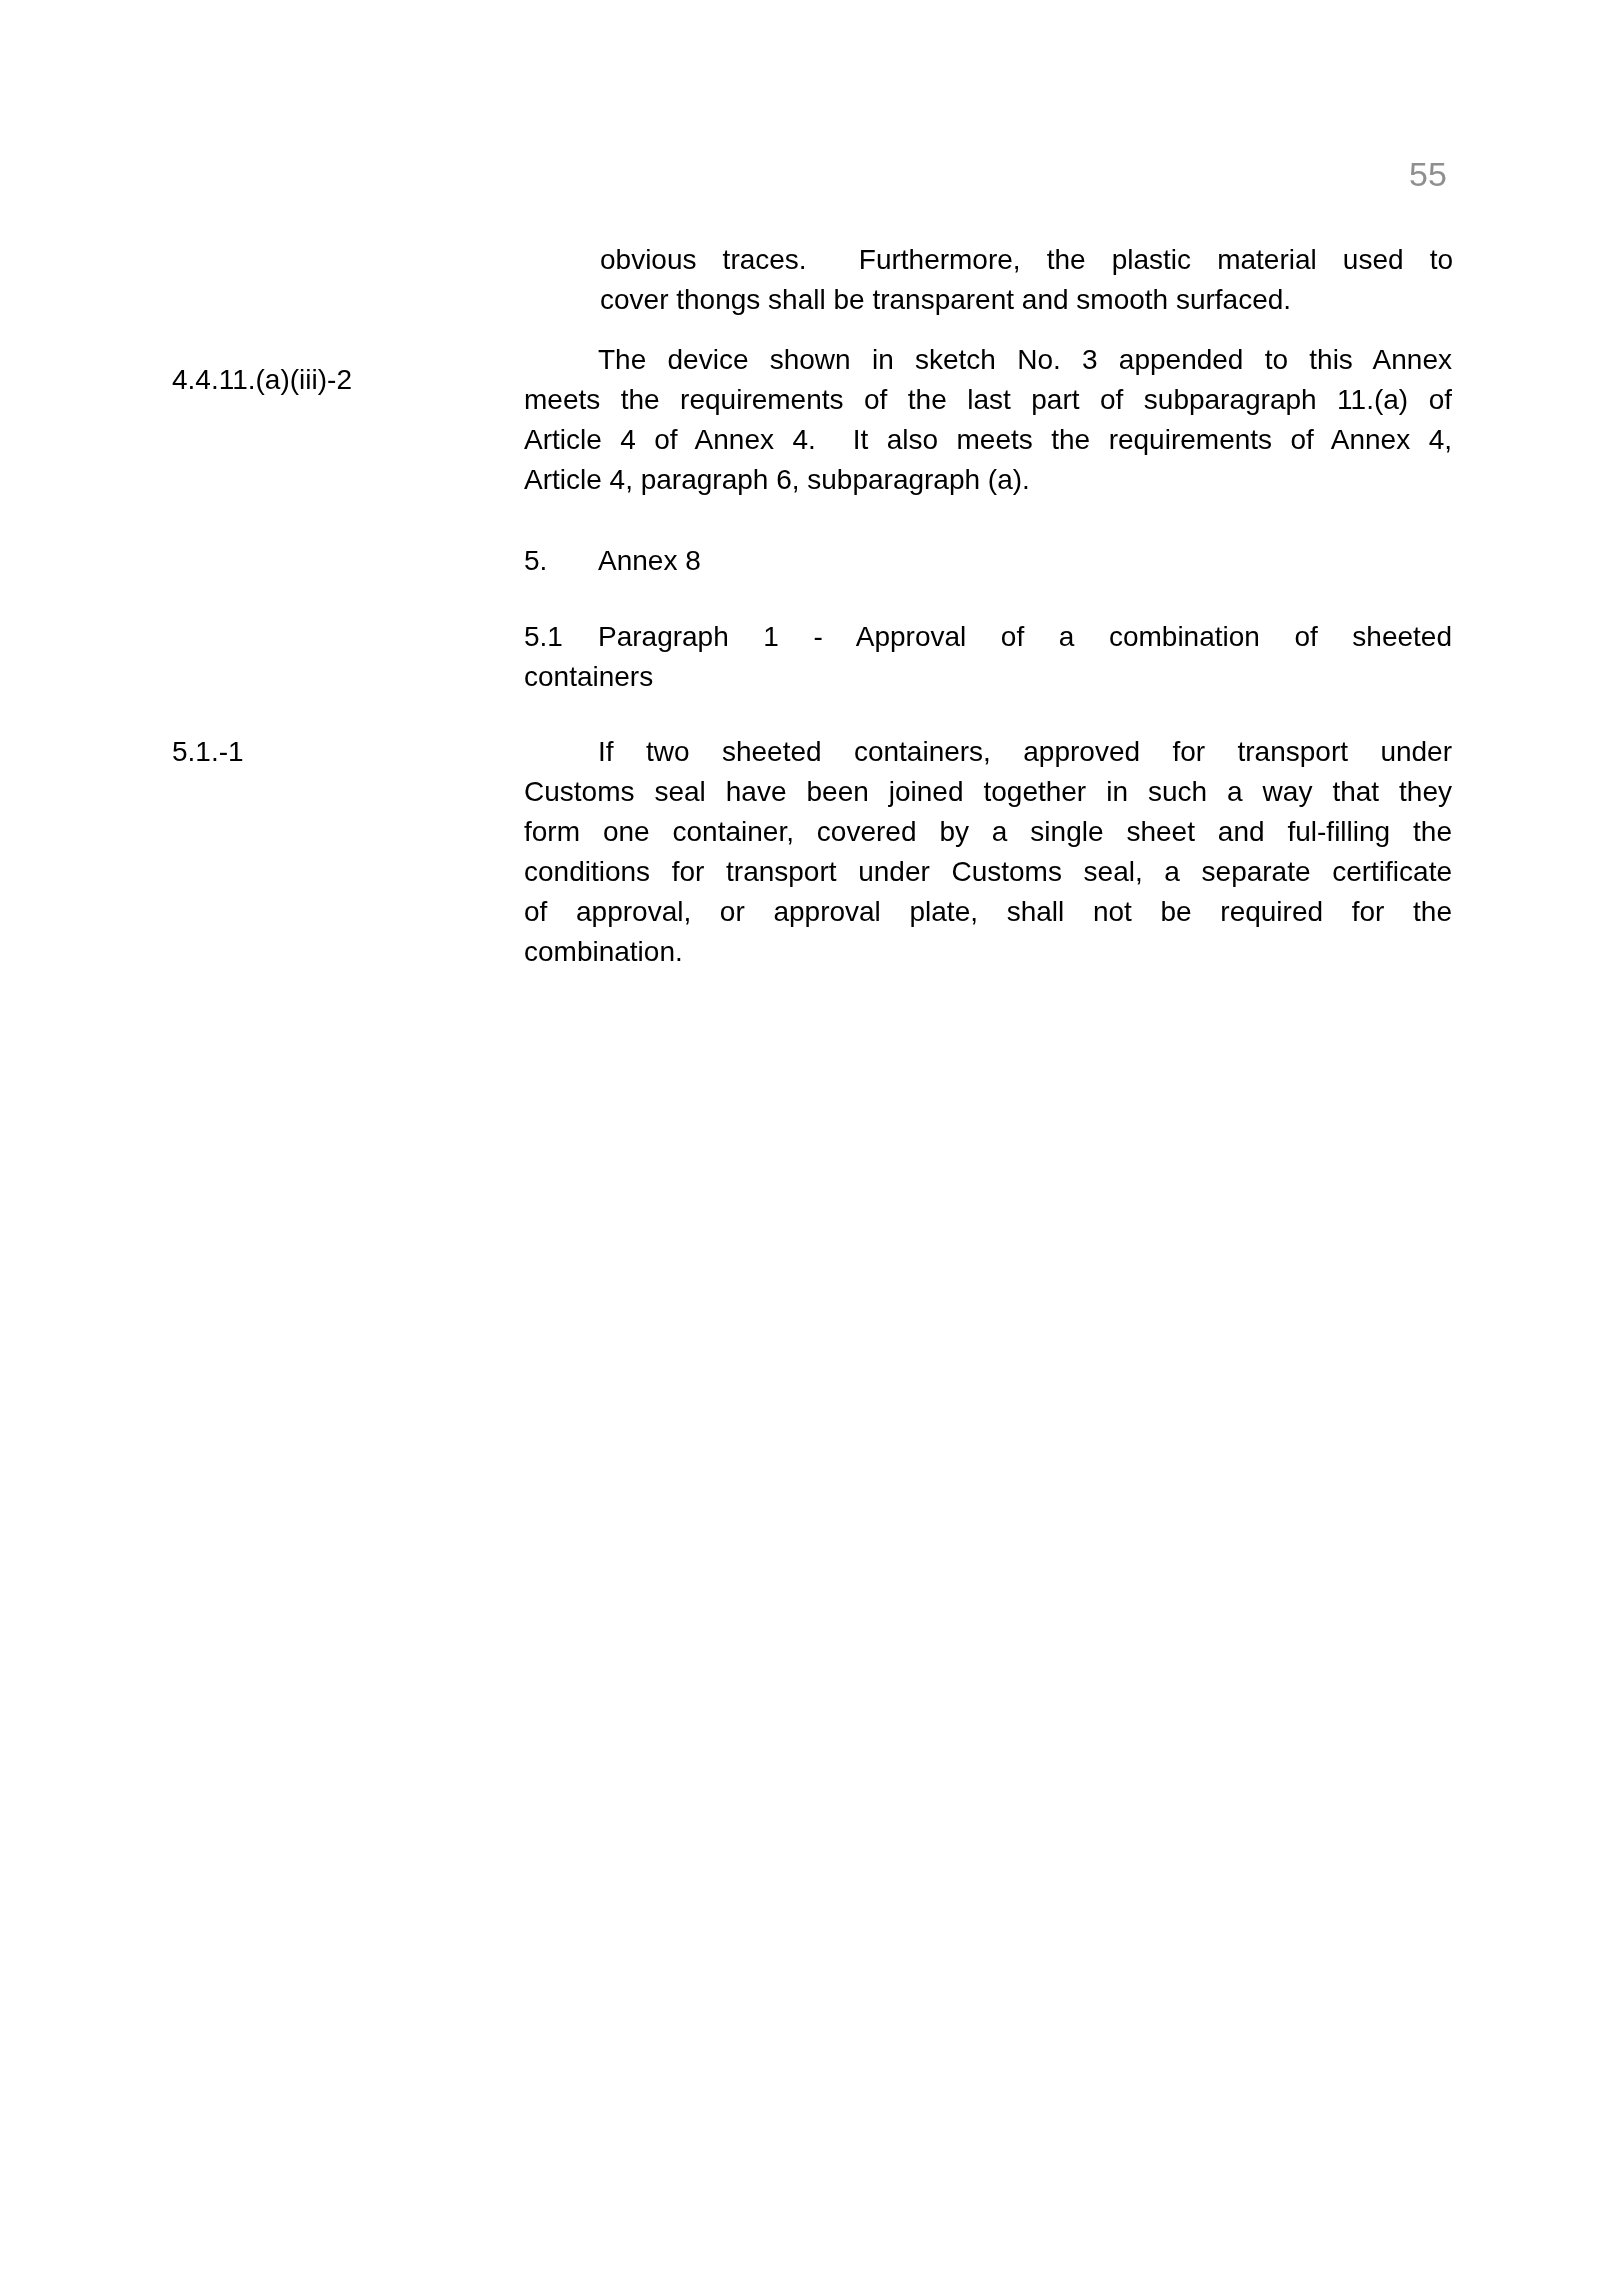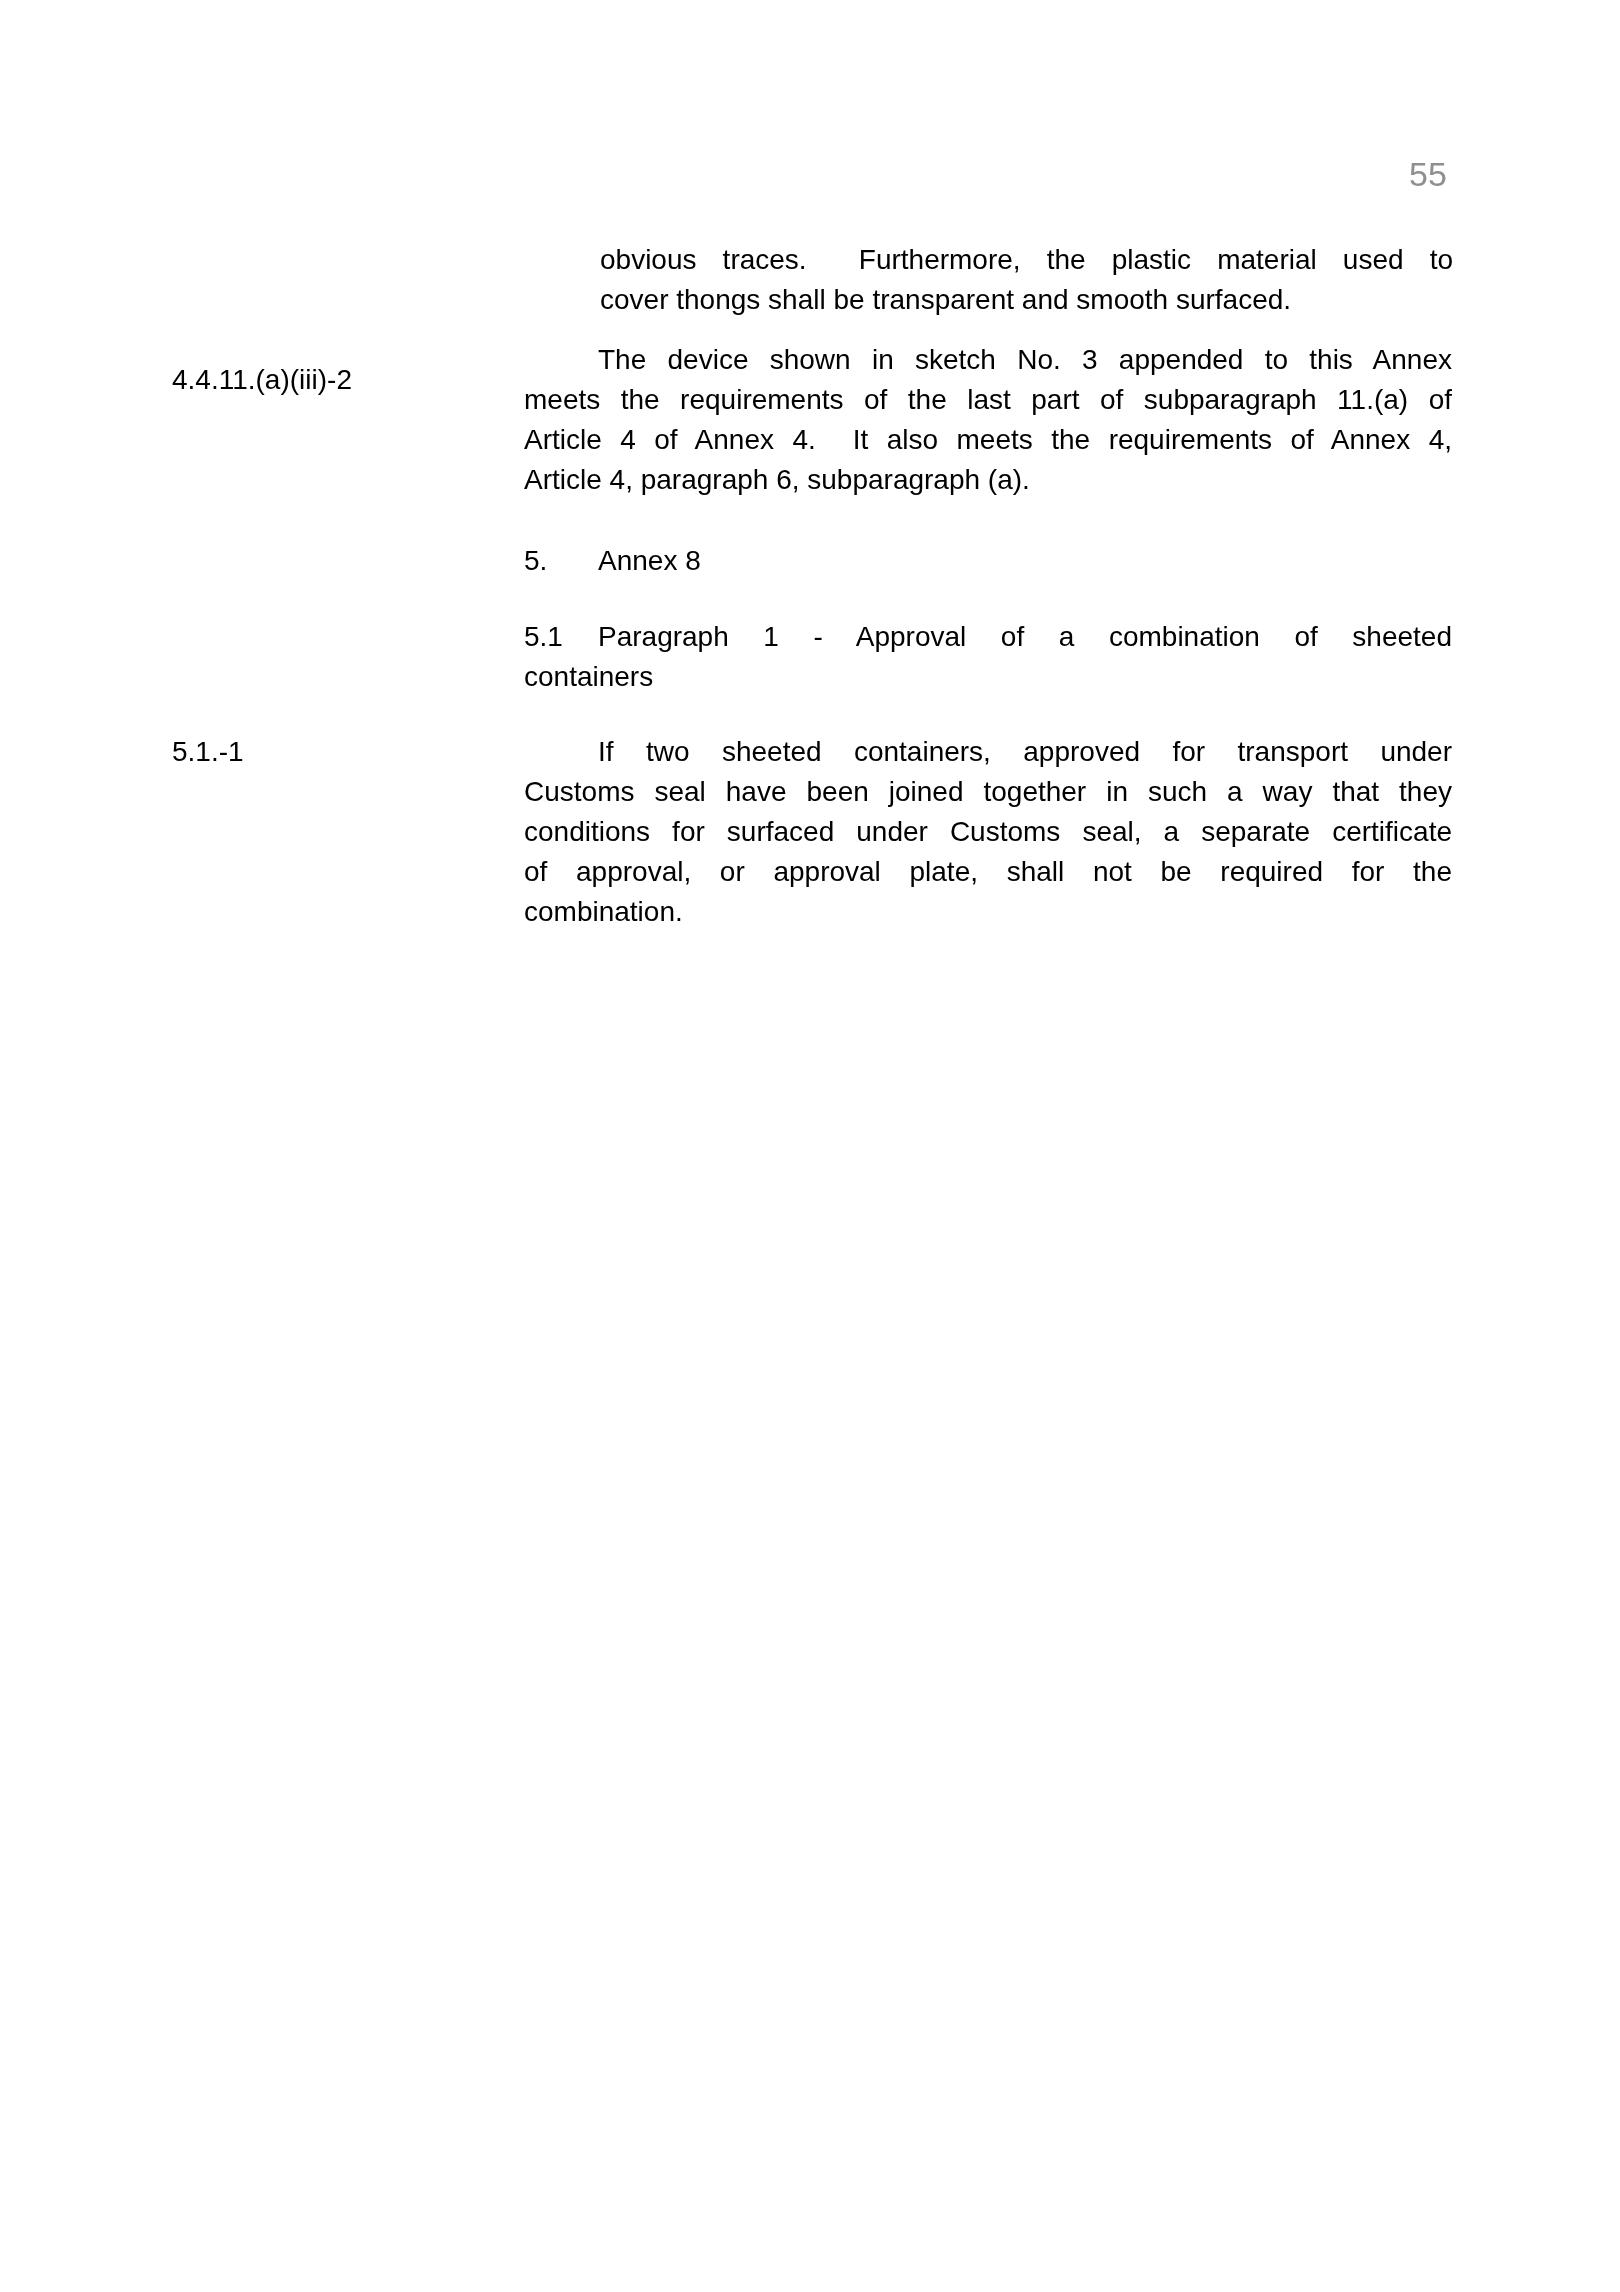--- a/index.html
+++ b/index.html
@@ -87,19 +87,20 @@
 
   <section class="block h51">
     <div class="line j"><span class="num">5.1</span><span>Paragraph 1 - Approval of a combination of sheeted</span></div>
     <div class="line">containers</div>
   </section>
 
   <div class="margin-label label-c">5.1.-1</div>
   <section class="block block-c">
     <div class="line j indent">If two sheeted containers, approved for transport under</div>
     <div class="line j">Customs seal have been joined together in such a way that they</div>
-    <div class="line j">conditions for surfaced under Customs seal, a separate certificate</div>
+    <div class="line j">form one container, covered by a single sheet and ful-filling the</div>
+    <div class="line j">conditions for transport under Customs seal, a separate certificate</div>
     <div class="line j">of approval, or approval plate, shall not be required for the</div>
     <div class="line">combination.</div>
   </section>
 
 </div>
 
 
 </body></html>

